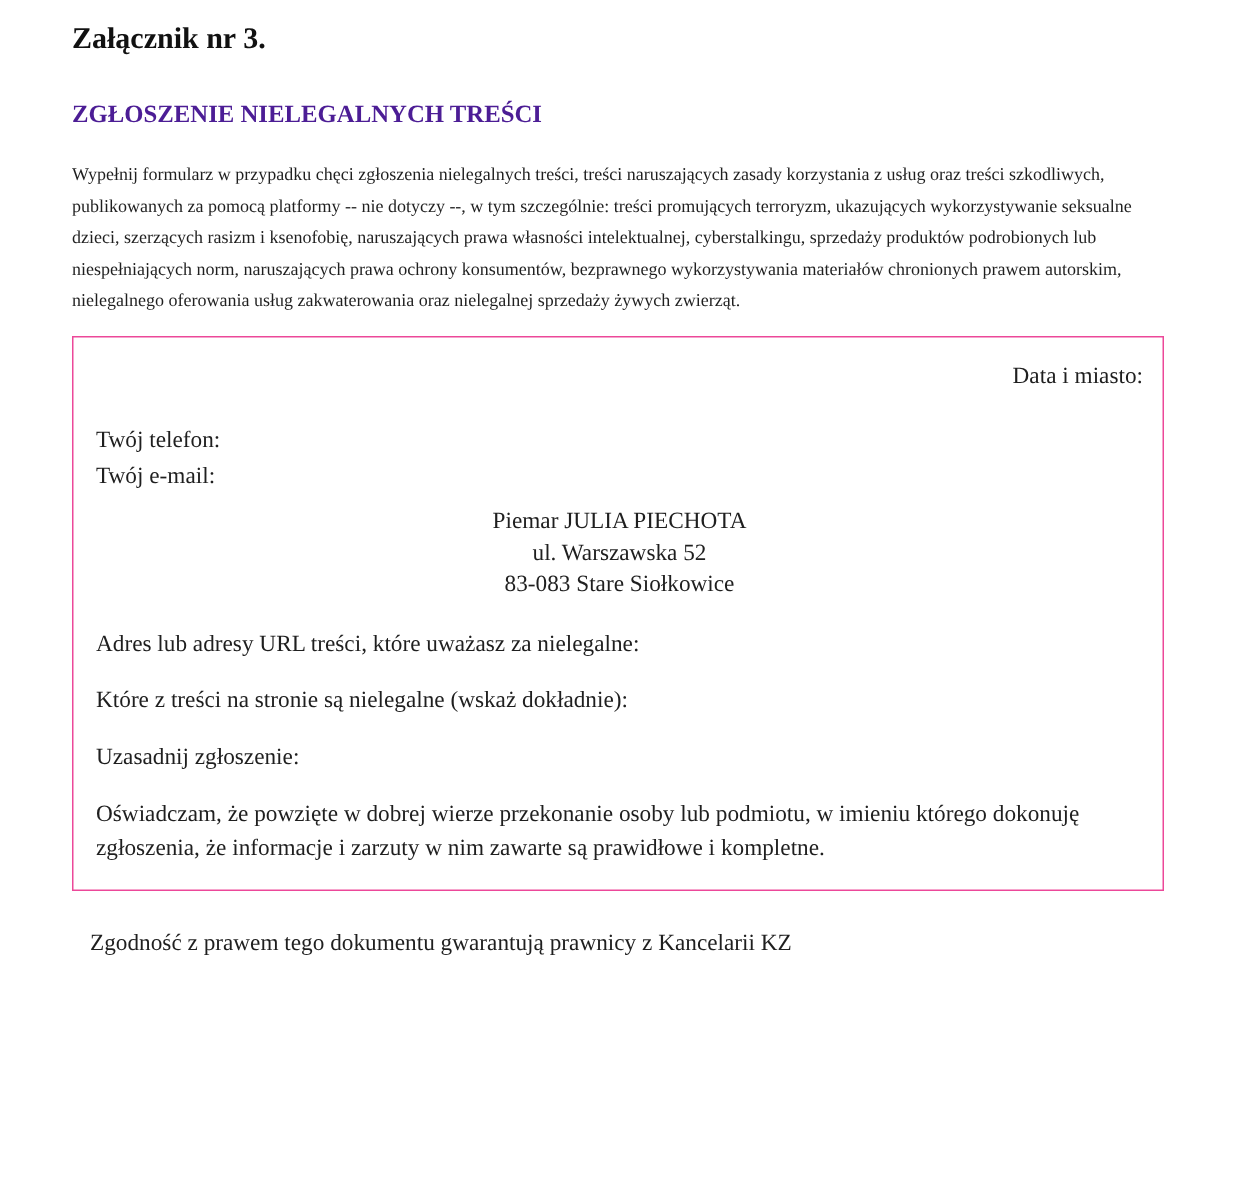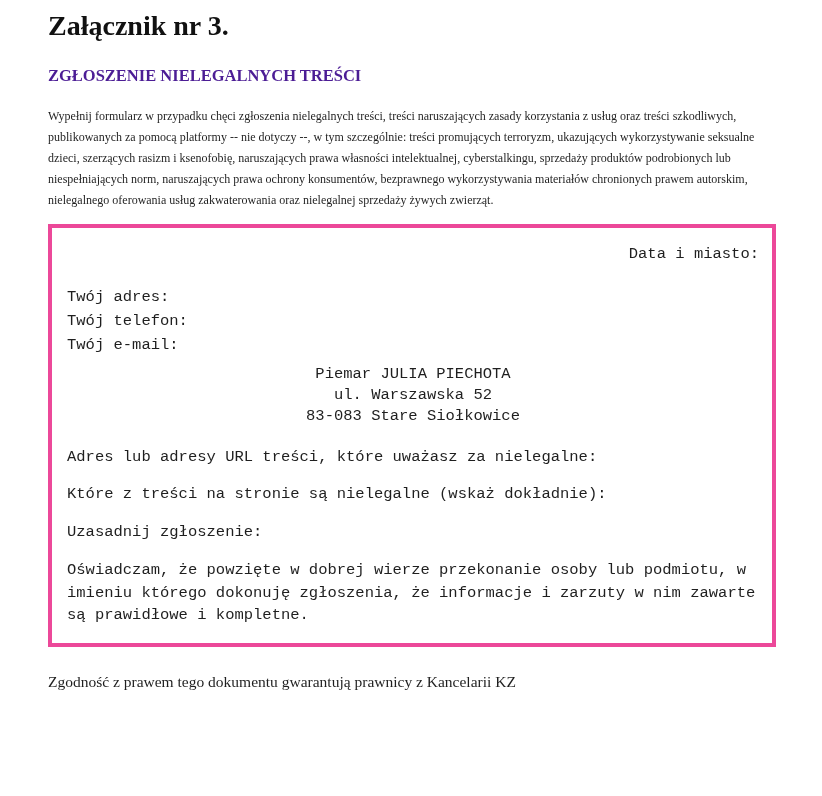--- a/index.html
+++ b/index.html
@@ -15,86 +15,84 @@
     color: #1f1f1f;
   }
   .doc {
     width: 822px;
     min-height: 796px;
     padding: 12px 46px 40px 48px;
     background: #ffffff;
   }
   h1.title {
     margin: 0;
-    font-size: 28px;
+    font-size: 20px;
     line-height: 28px;
     font-weight: bold;
     color: #111111;
   }
   h2.subtitle {
     margin: 26px 0 0 0;
     font-size: 16.5px;
     line-height: 19px;
     font-weight: bold;
     color: #4c1d95;
   }
   p.intro {
     margin: 21px 0 0 0;
     font-size: 12px;
     line-height: 21px;
     text-align: left;
   }
   .form-box {
     margin-top: 13px;
-    border: 4px solid #ec4899;
+    border: 1px solid #ec4899;
     padding: 16px 13px 16px 15px;
     background: #ffffff;
-    font-family: Liberation Mono, monospace;
   }
   .form-box p { margin: 0; font-size: 15.5px; line-height: 20px; }
   .date-city {
     text-align: right;
   }
   .contact { margin-top: 21px; }
   .contact p { line-height: 24px; }
   .recipient {
     margin-top: 7px;
     text-align: center;
   }
   .recipient p { line-height: 21px; }
   .question-url { margin-top: 20px !important; }
   .question-which { margin-top: 17px !important; }
   .question-justify { margin-top: 18px !important; }
   .declaration {
     margin-top: 17px !important;
     line-height: 22.5px !important;
   }
   p.footer {
-    margin: 24px 0 0 0;
+    margin: 24px 0 0 12px;
     font-size: 15.5px;
     line-height: 21px;
   }
 </style>
 </head>
 <body>
 
 <div class="doc">
 
   <h1 class="title">Załącznik nr 3.</h1>
 
   <h2 class="subtitle">ZGŁOSZENIE NIELEGALNYCH TREŚCI</h2>
 
   <p class="intro">Wypełnij formularz w przypadku chęci zgłoszenia nielegalnych treści, treści naruszających zasady korzystania z usług oraz treści szkodliwych, publikowanych za pomocą platformy -- nie dotyczy --, w tym szczególnie: treści promujących terroryzm, ukazujących wykorzystywanie seksualne dzieci, szerzących rasizm i ksenofobię, naruszających prawa własności intelektualnej, cyberstalkingu, sprzedaży produktów podrobionych lub niespełniających norm, naruszających prawa ochrony konsumentów, bezprawnego wykorzystywania materiałów chronionych prawem autorskim, nielegalnego oferowania usług zakwaterowania oraz nielegalnej sprzedaży żywych zwierząt.</p>
 
   <div class="form-box">
 
     <p class="date-city">Data i miasto:</p>
 
     <div class="contact">
-      <p>Twój adres:</p>
       <p>Twój telefon:</p>
       <p>Twój e-mail:</p>
     </div>
 
     <div class="recipient">
       <p>Piemar JULIA PIECHOTA</p>
       <p>ul. Warszawska 52</p>
       <p>83-083 Stare Siołkowice</p>
     </div>
 

